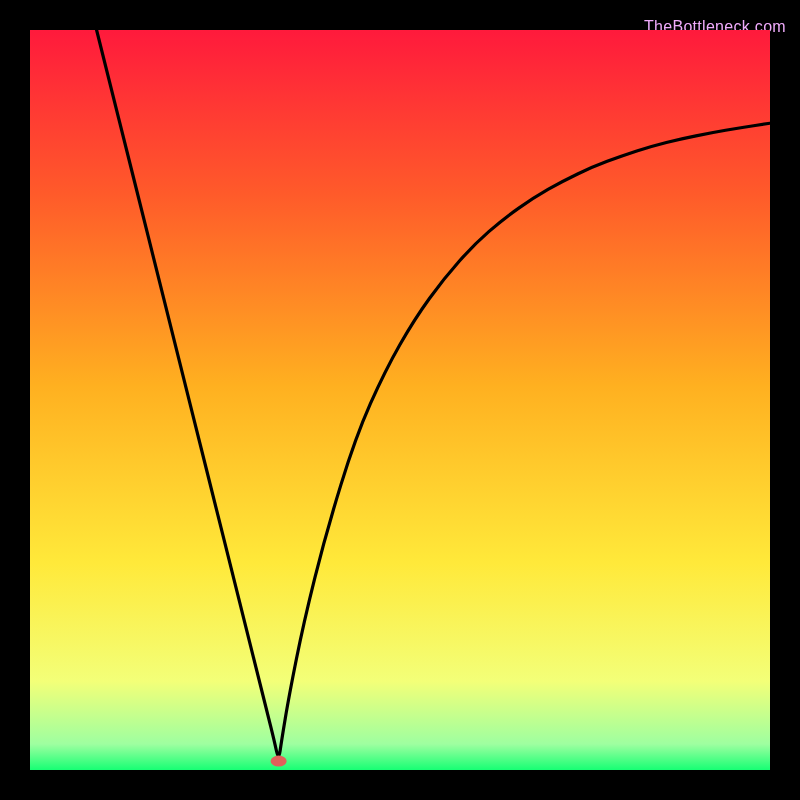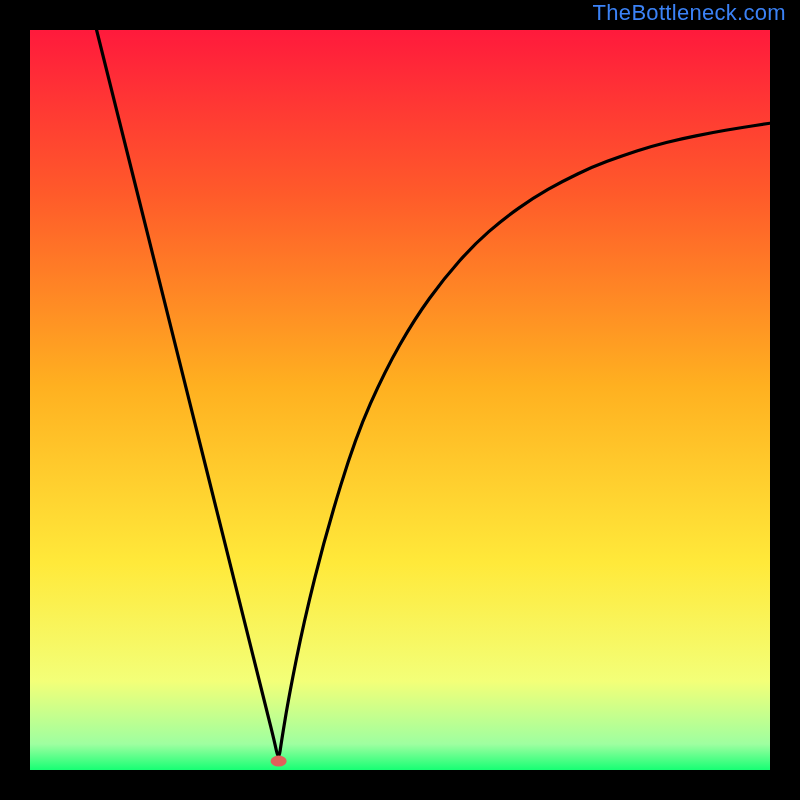--- a/index.html
+++ b/index.html
@@ -19,24 +19,24 @@
 }
 .plot-area {
   position: absolute;
   left: 30px;
   top: 30px;
   width: 740px;
   height: 740px;
 }
 .watermark {
   position: absolute;
-  top: 0;
+  top: 18px;
   right: 14px;
-  color: #3b82f6;
-  font-size: 22px;
+  color: #f0abfc;
+  font-size: 16px;
   font-weight: 500;
   letter-spacing: 0.3px;
 }
 svg { display: block; }
 </style>
 </head>
 <body>
 
 <div class="frame">
 

